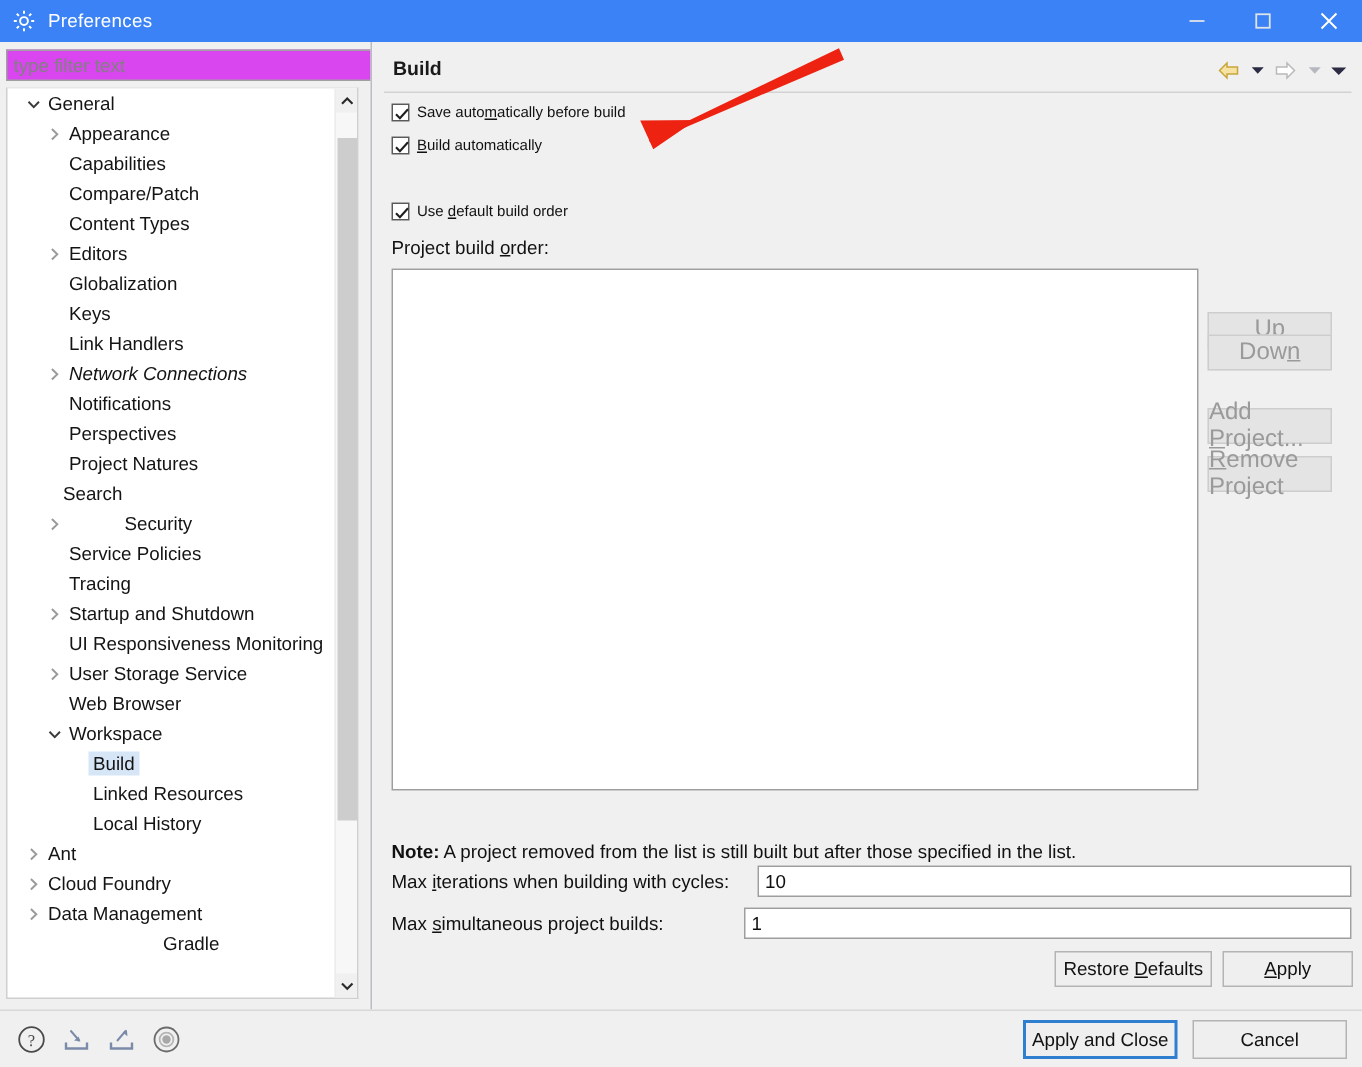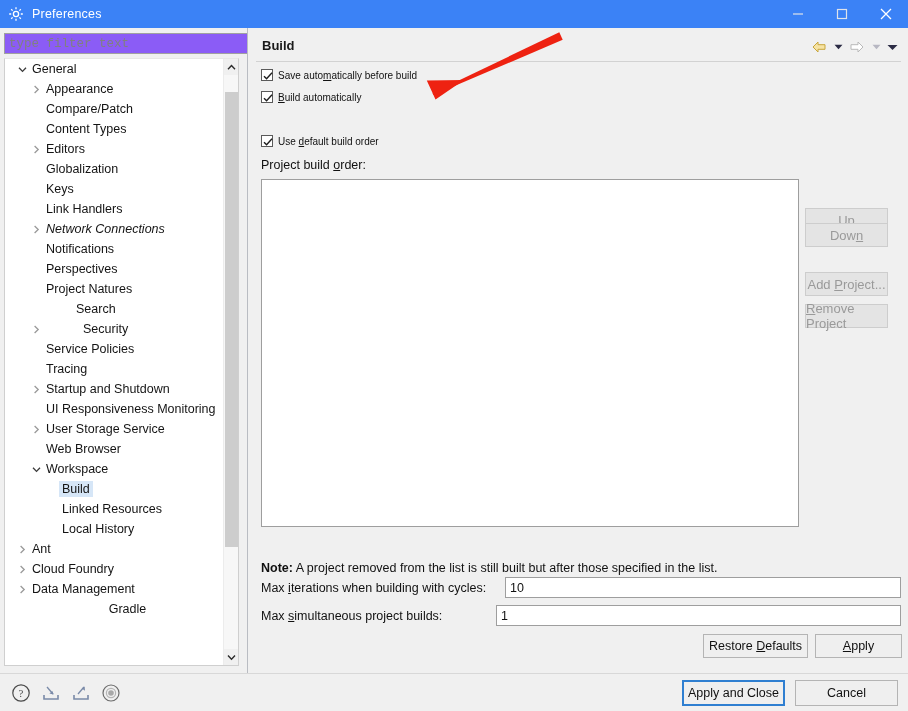--- a/index.html
+++ b/index.html
@@ -34,22 +34,22 @@
   
   #wrap { position:absolute; left:0; top:28px; width:908px; height:645px; }
 
   
   #left {
     position:absolute; left:0; top:0; width:247px; height:645px;
     background:#f0f0f0;
   }
   #filter {
     position:absolute; left:4px; top:5px; width:252px; height:21px;
-    border:1px solid #a0a0a0; background:#8b5cf6;
-    font-family:Liberation Mono, monospace; font-size:12.5px;
+    border:1px solid #a0a0a0; background:#d946ef;
+    font-family:Liberation Sans, sans-serif; font-size:12.5px;
     padding:0 4px; color:#111;
   }
   #filter::placeholder { color:#808080; opacity:1; }
 
   #treebox {
     position:absolute; left:4px; top:30px; width:235px; height:608px;
     background:#ffffff; border:1px solid #cfcfcf; border-top-color:#e7e7e7;
     overflow:hidden;
   }
   #tree { position:absolute; left:0; top:0; width:219px; }
@@ -114,21 +114,21 @@
     position:absolute; font-size:12.5px; color:#111; white-space:nowrap;
   }
   #listbox {
     position:absolute; left:13px; top:151px; width:538px; height:348px;
     background:#ffffff; border:1px solid #9e9e9e;
   }
 
   .sbtn {
     position:absolute; width:83px; height:24px;
     background:#e4e4e4; border:1px solid #cdcdcd;
-    color:#9a9a9a; font-size:13px;
+    color:#9a9a9a; font-size:16px;
     font-family:"Liberation Sans", sans-serif;
     display:flex; align-items:center; justify-content:center;
   }
 
   #note {
     position:absolute; left:13px; top:533px; font-size:12.5px; color:#111;
     white-space:nowrap;
   }
   #note b { font-weight:bold; }
 
@@ -223,20 +223,24 @@
           <div class="tnode" style="padding-left: 24px;">
             <span class="tarrow">
               <svg width="7" height="9" viewBox="0 0 7 9">
                 <path d="M1.6 1L5.2 4.5 1.6 8" fill="none" stroke="#9a9a9a" stroke-width="1.3"></path>
               </svg>
             </span>
             <span class="tlabel">Appearance</span>
           </div>
           <div class="tnode" style="padding-left: 24px;">
             <span class="tarrow"></span>
+            <span class="tlabel">Capabilities</span>
+          </div>
+          <div class="tnode" style="padding-left: 24px;">
+            <span class="tarrow"></span>
             <span class="tlabel">Compare/Patch</span>
           </div>
           <div class="tnode" style="padding-left: 24px;">
             <span class="tarrow"></span>
             <span class="tlabel">Content Types</span>
           </div>
           <div class="tnode" style="padding-left: 24px;">
             <span class="tarrow">
               <svg width="7" height="9" viewBox="0 0 7 9">
                 <path d="M1.6 1L5.2 4.5 1.6 8" fill="none" stroke="#9a9a9a" stroke-width="1.3"></path>
@@ -269,21 +273,21 @@
             <span class="tlabel">Notifications</span>
           </div>
           <div class="tnode" style="padding-left: 24px;">
             <span class="tarrow"></span>
             <span class="tlabel">Perspectives</span>
           </div>
           <div class="tnode" style="padding-left: 24px;">
             <span class="tarrow"></span>
             <span class="tlabel">Project Natures</span>
           </div>
-          <div class="tnode" style="padding-left: 39px; gap: 15px;">
+          <div class="tnode" style="padding-left: 20px;">
             <span class="tarrow"></span>
             <span class="tlabel">Search</span>
           </div>
           <div class="tnode" style="padding-left: 24px; gap: 37px;">
             <span class="tarrow">
               <svg width="7" height="9" viewBox="0 0 7 9">
                 <path d="M1.6 1L5.2 4.5 1.6 8" fill="none" stroke="#9a9a9a" stroke-width="1.3"></path>
               </svg>
             </span>
             <span class="tlabel">Security</span>

